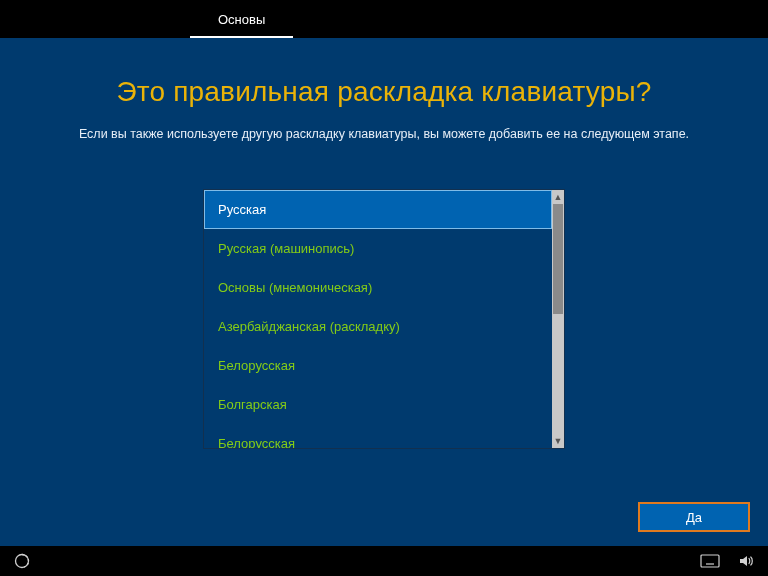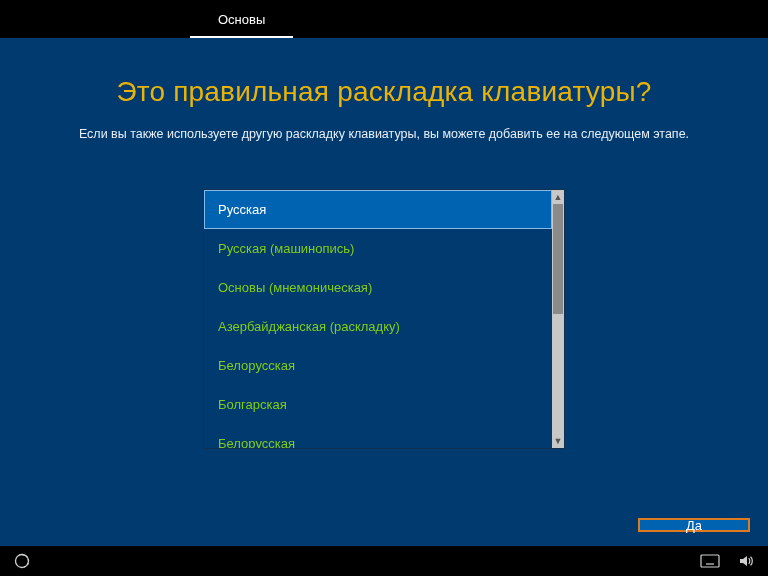--- a/index.html
+++ b/index.html
@@ -106,21 +106,21 @@
     height: 110px;
     background: #8a8a8a;
   }
 
   
   .yes-btn {
     position: absolute;
     right: 18px;
     bottom: 14px;
     width: 112px;
-    height: 14px;
+    height: 30px;
     background: #0063b1;
     color: #fff;
     font-size: 13px;
     border: 2px solid #e07a1f;
     display: flex;
     align-items: center;
     justify-content: center;
     cursor: pointer;
     margin-left: 28px;
   }

